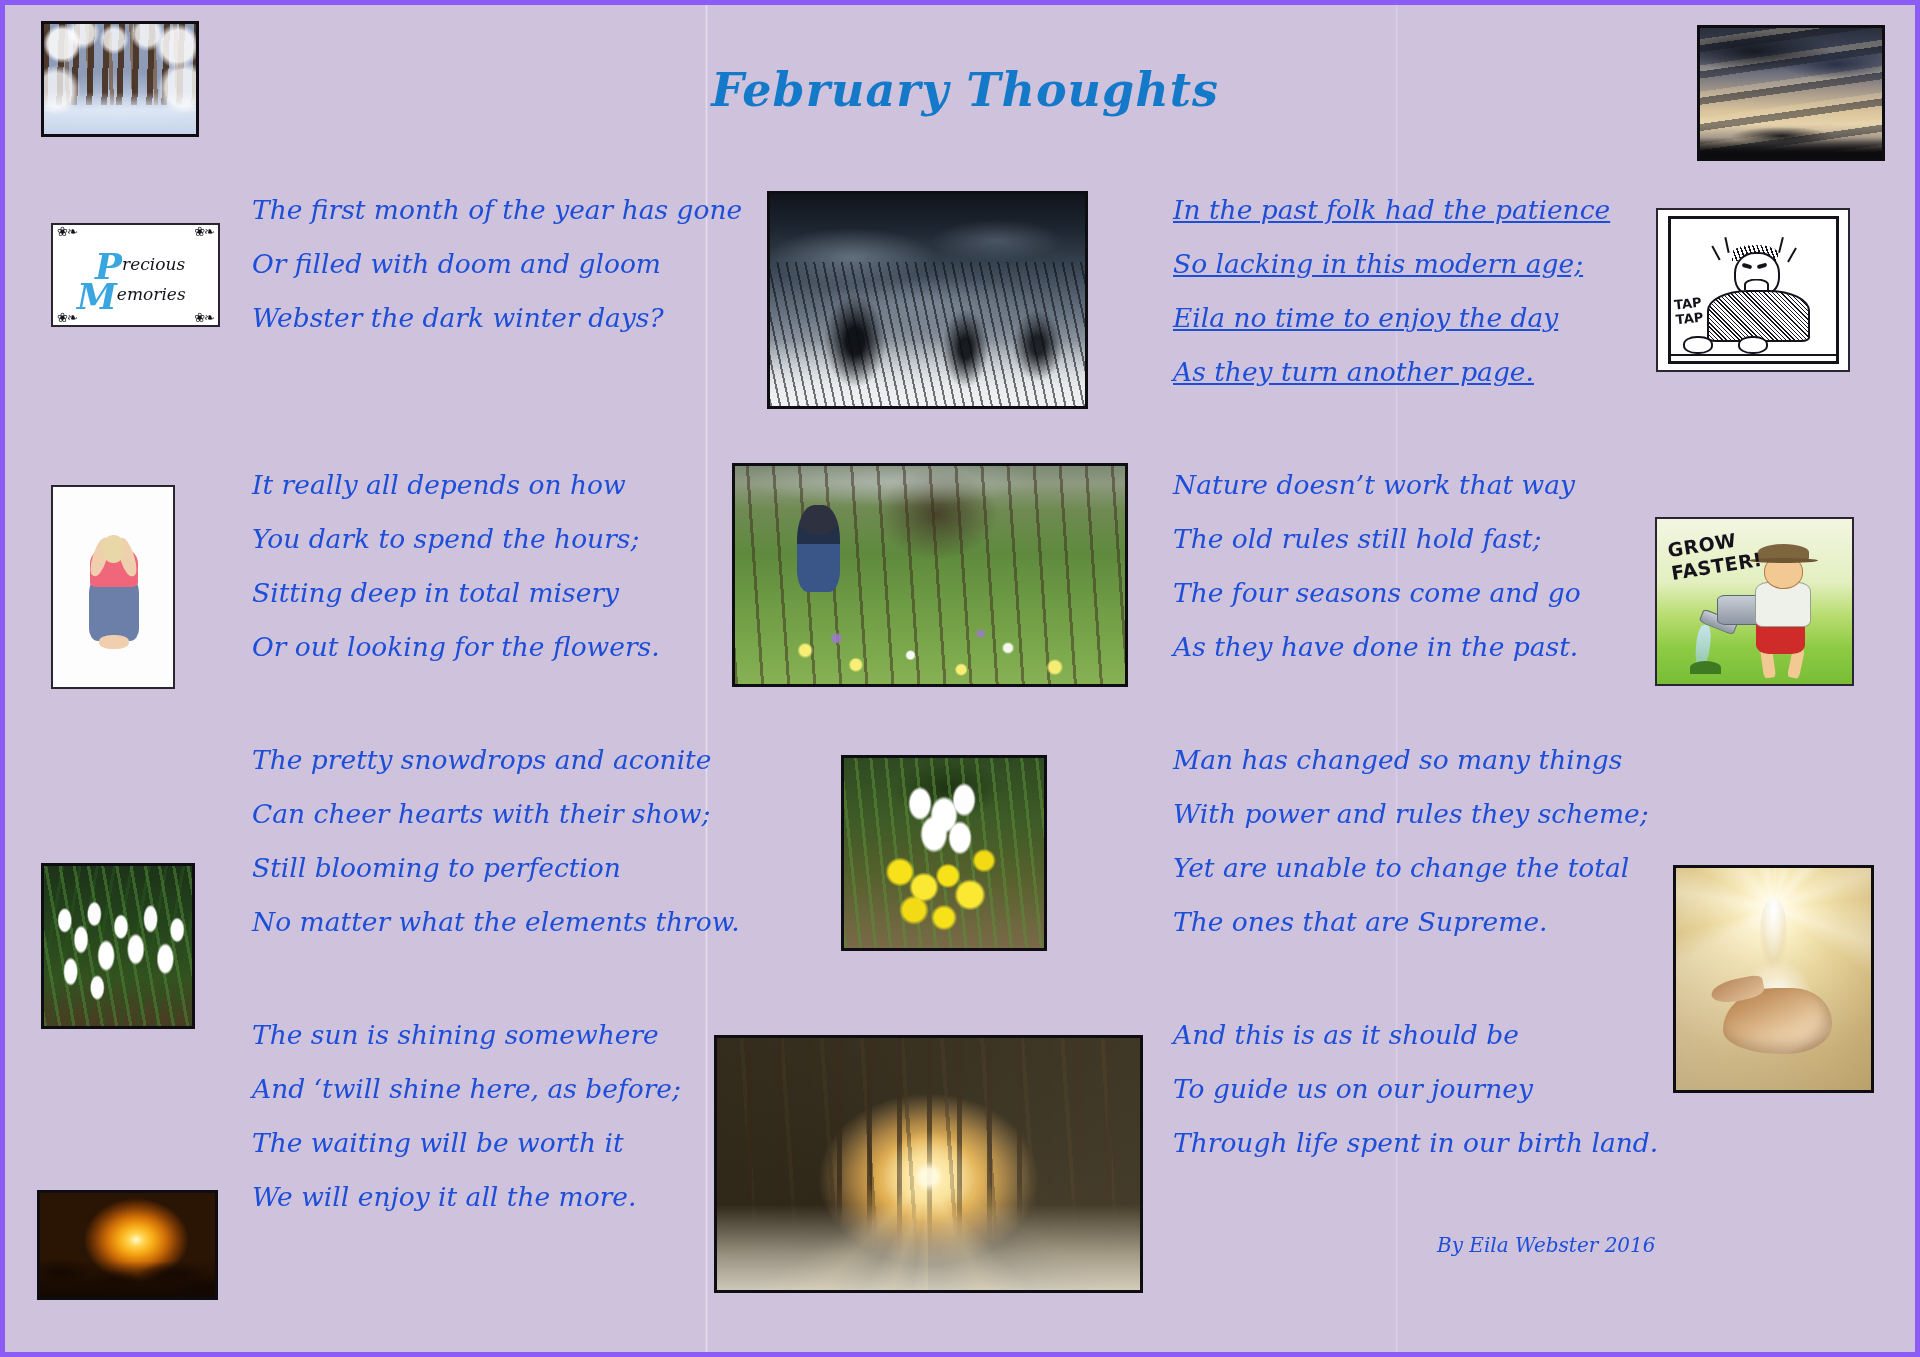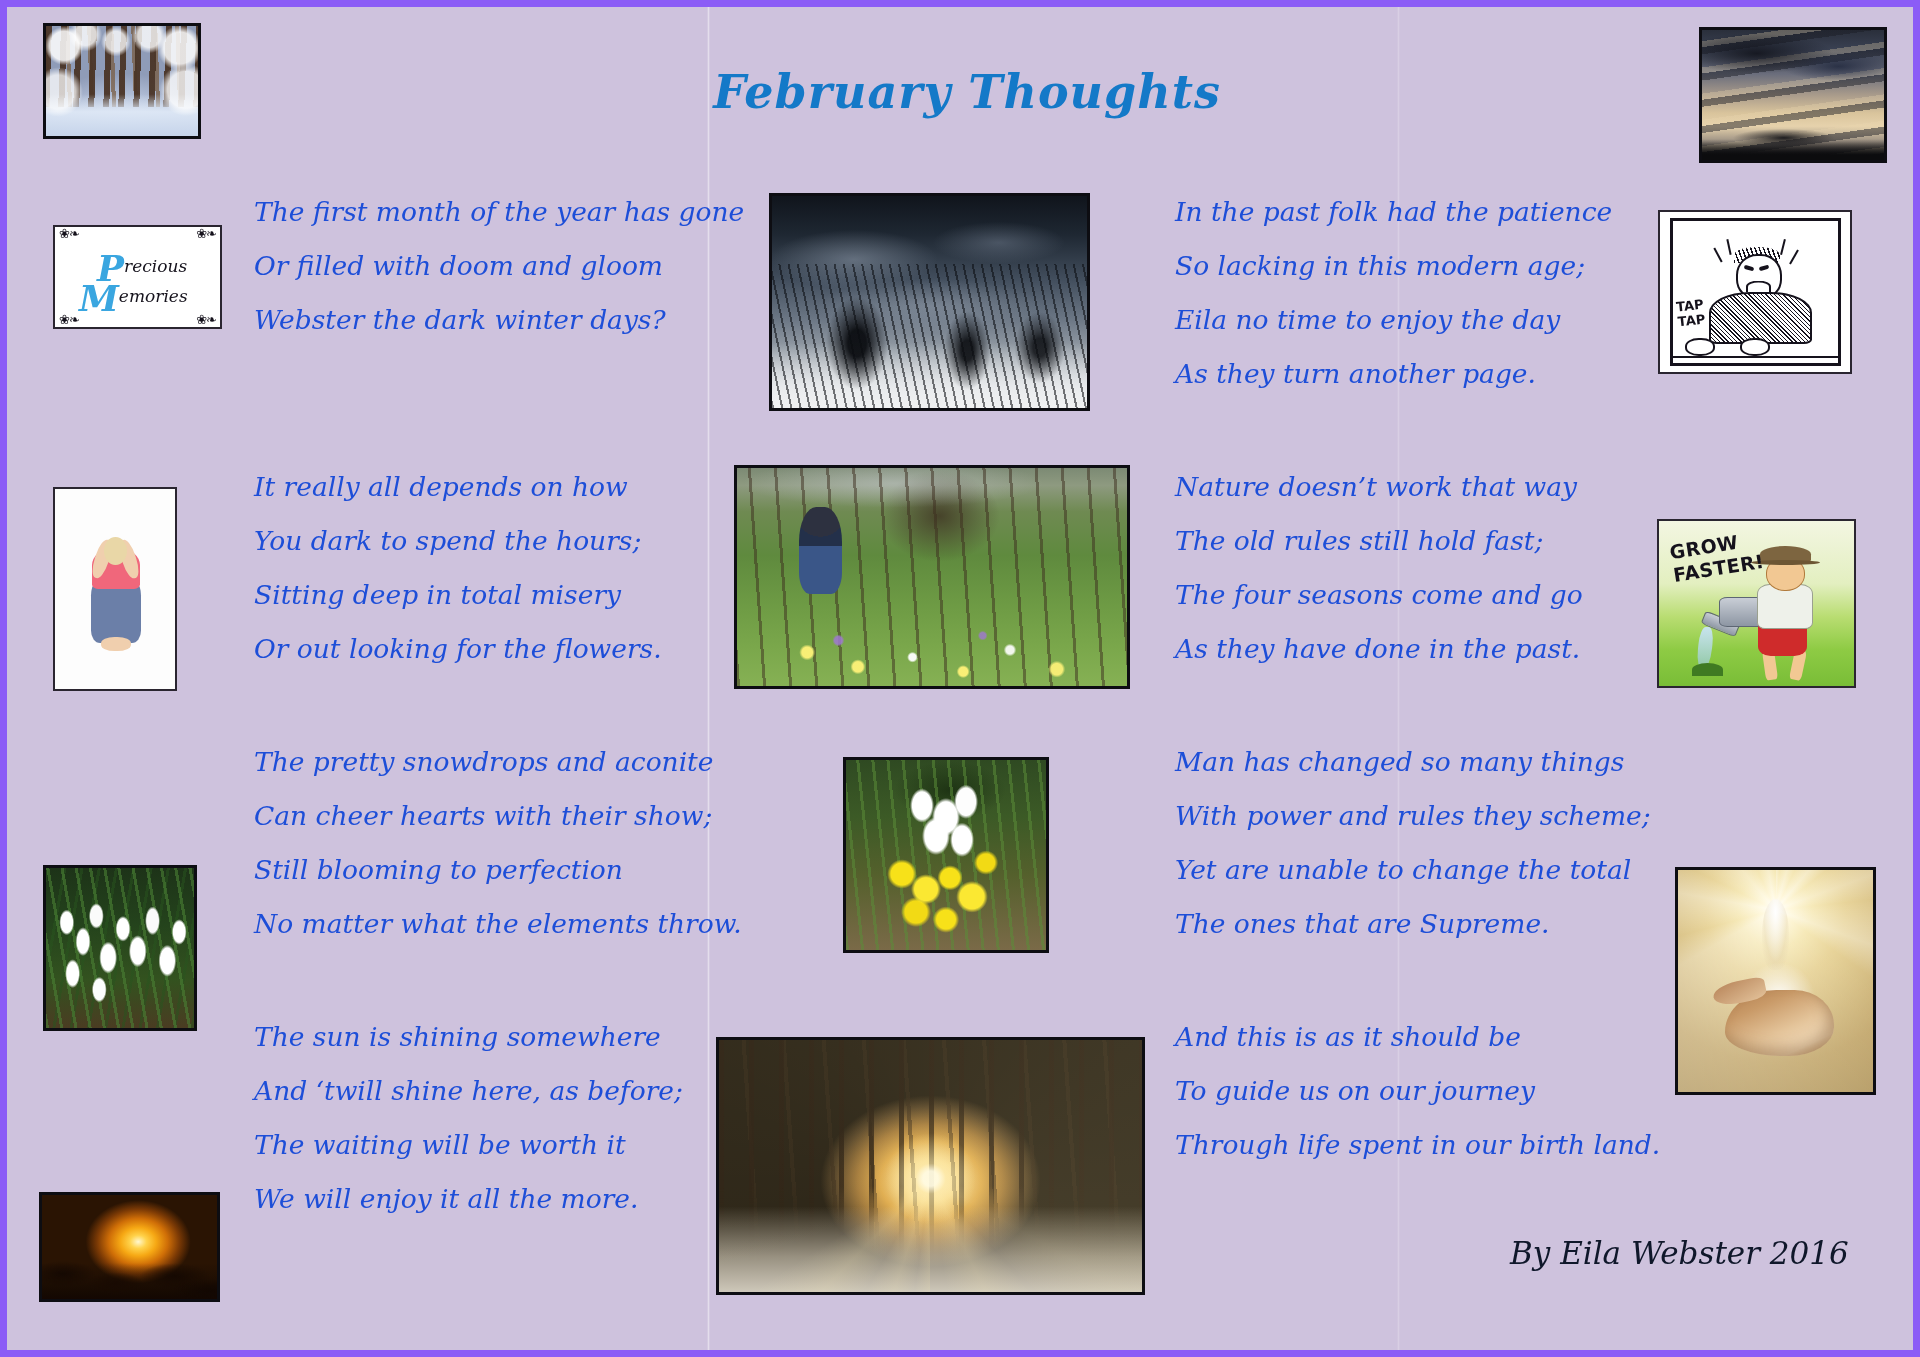--- a/index.html
+++ b/index.html
@@ -14,21 +14,21 @@
     overflow: hidden;
     font-family: "Liberation Serif", serif;
   }
 
   
   #page {
     position: relative;
     width: 1920px;
     height: 1357px;
     box-sizing: border-box;
-    border: 7px solid #8b5cf6;
+    border: 5px solid #8b5cf6;
     background: #cec2dd;
     overflow: hidden;
   }
   
   #fold {
     position: absolute;
     left: 700px;
     top: 0;
     width: 3px;
     height: 100%;
@@ -67,36 +67,36 @@
     font-style: italic;
     font-size: 26.5px;
     line-height: 54px;
     color: #1d4ed8;
     white-space: nowrap;
   }
   .stanza .line { display: block; }
 
   #credit {
     position: absolute;
-    left: 1503px;
+    left: 1432px;
     top: 1228px;
     font-family: "DejaVu Serif", serif;
     font-style: italic;
-    font-size: 31px;
-    color: #0f172a;
+    font-size: 20px;
+    color: #1d4ed8;
     white-space: nowrap;
   }
 
   
   #st-l1 { left: 247px; top: 178px; }
   #st-l2 { left: 247px; top: 453px; }
   #st-l3 { left: 247px; top: 728px; }
   #st-l4 { left: 247px; top: 1003px; }
   
-  #st-r1 { left: 1168px; top: 178px; }
+  #st-r1 { left: 1168px; top: 178px; text-decoration: underline; }
   #st-r2 { left: 1168px; top: 453px; }
   #st-r3 { left: 1168px; top: 728px; }
   #st-r4 { left: 1168px; top: 1003px; }
 
   
   .pic {
     position: absolute;
     overflow: hidden;
     background: #000;
   }

